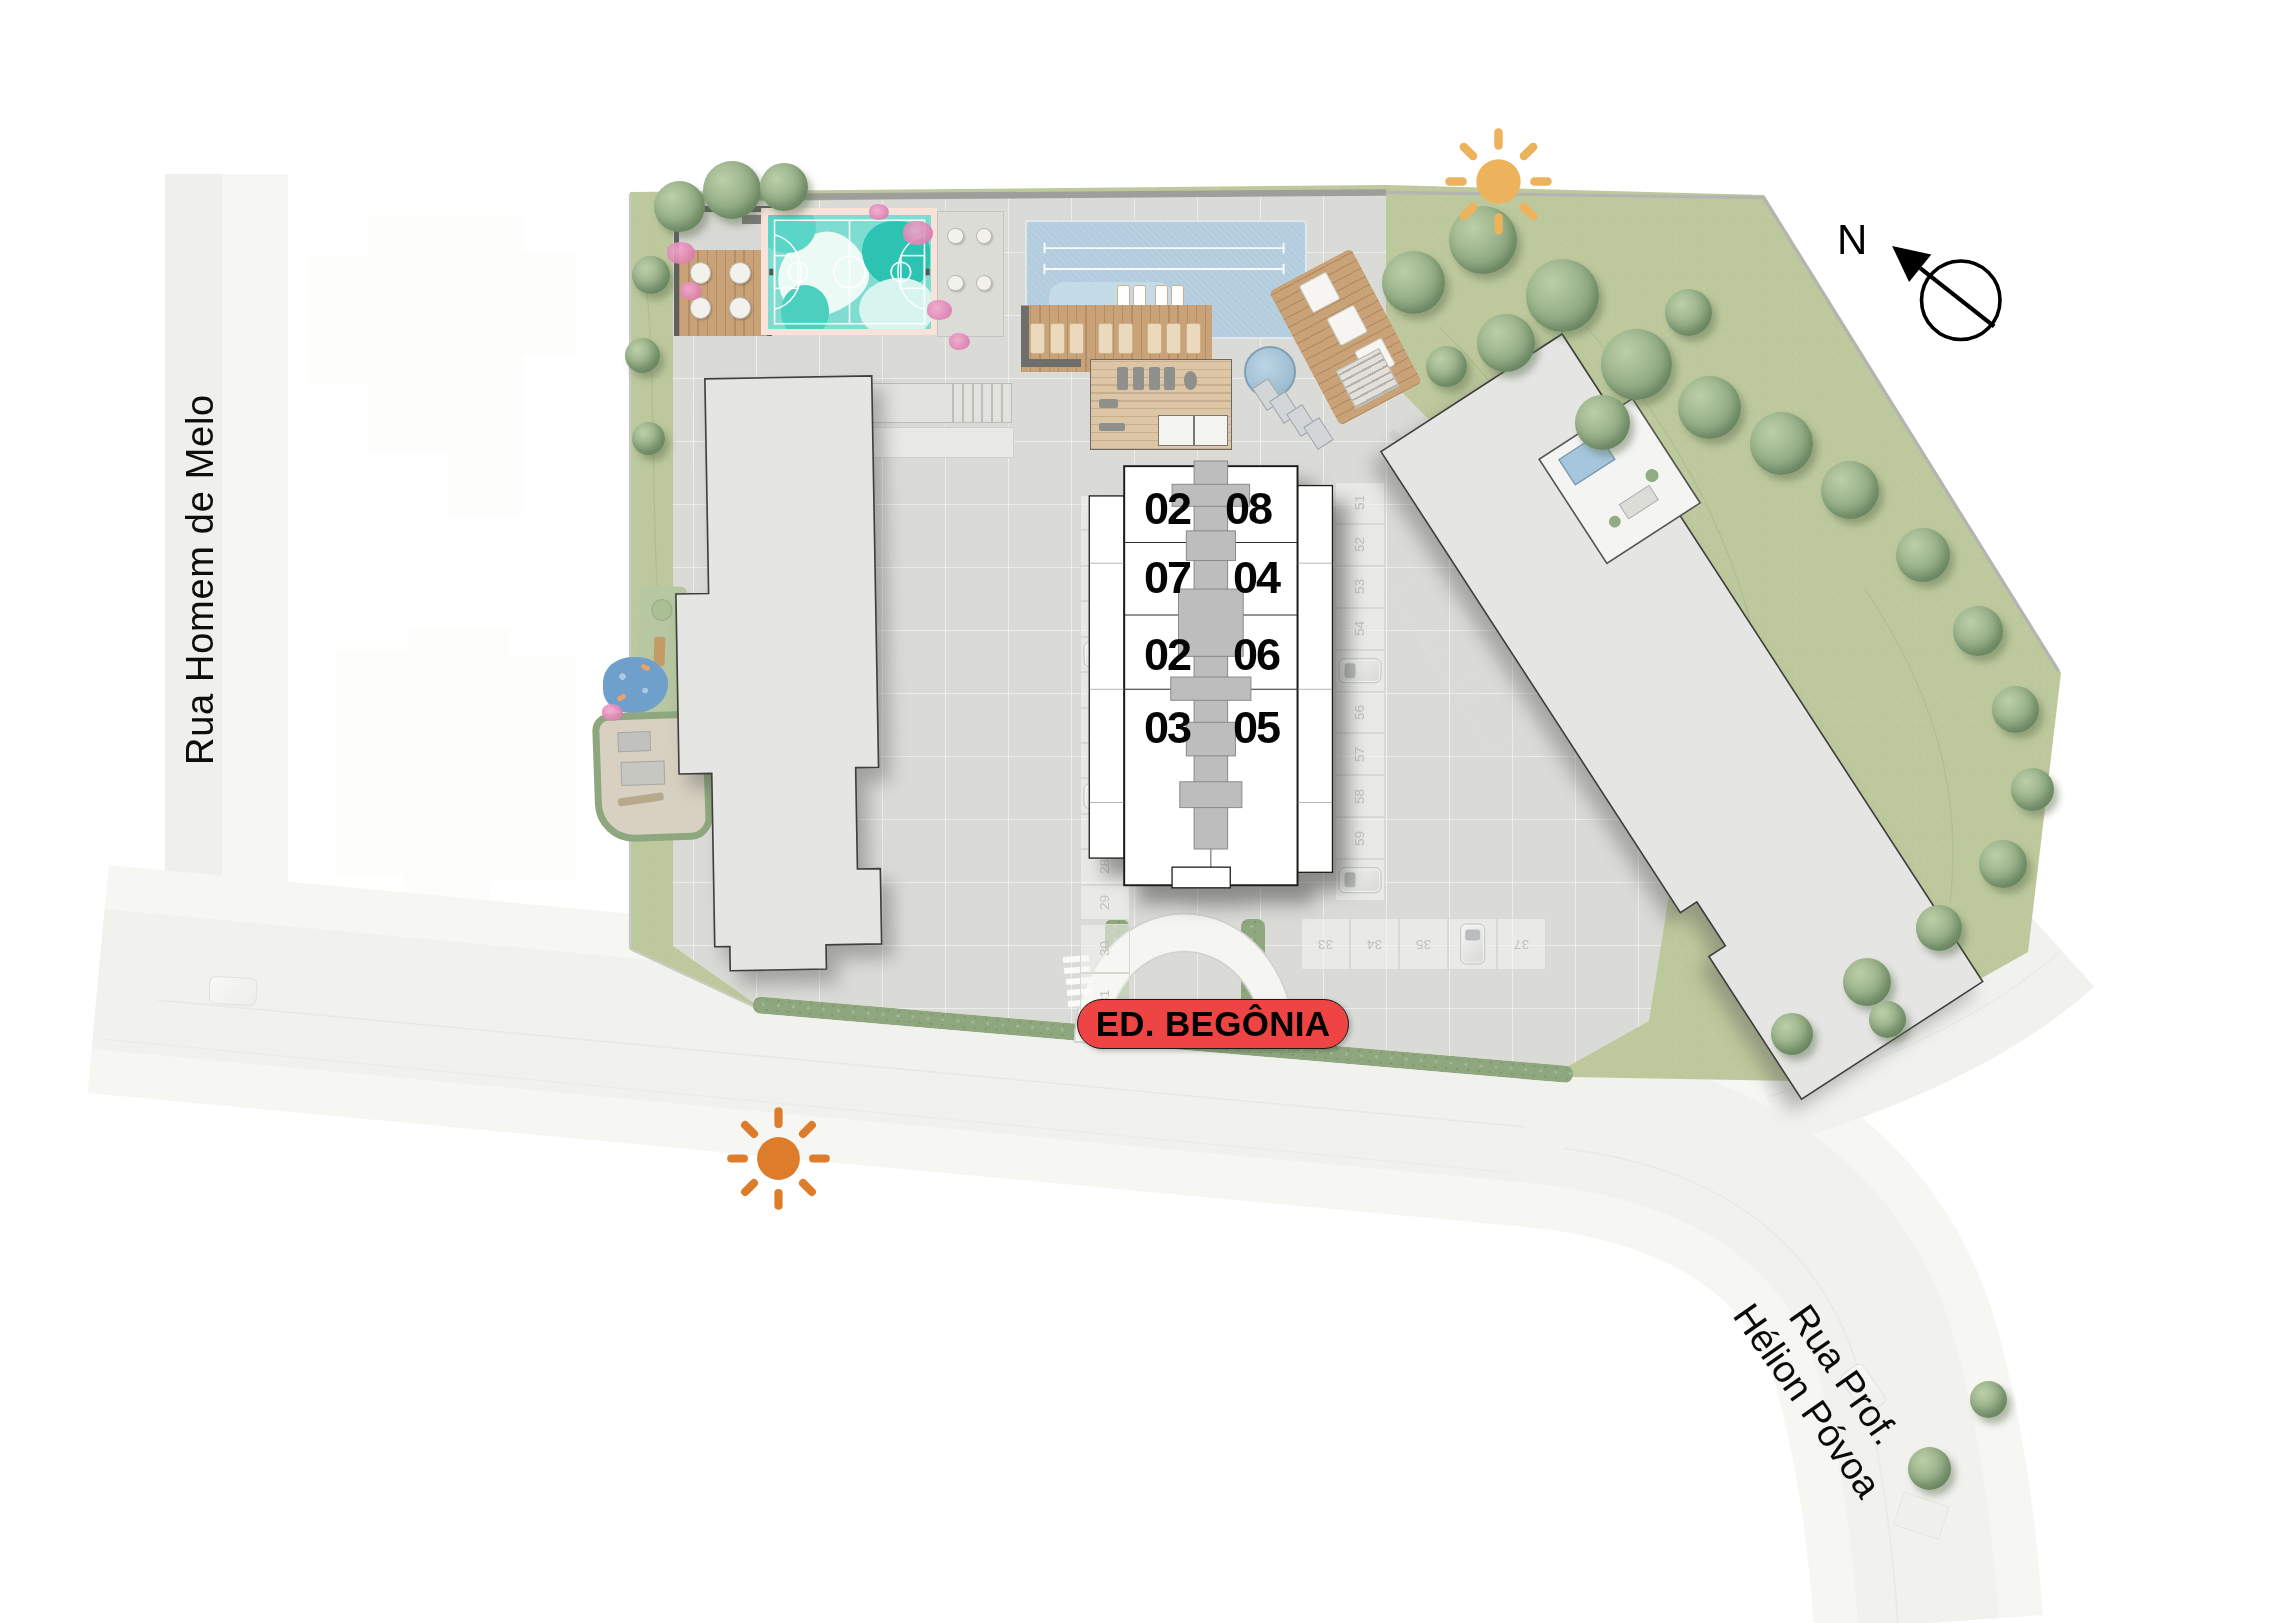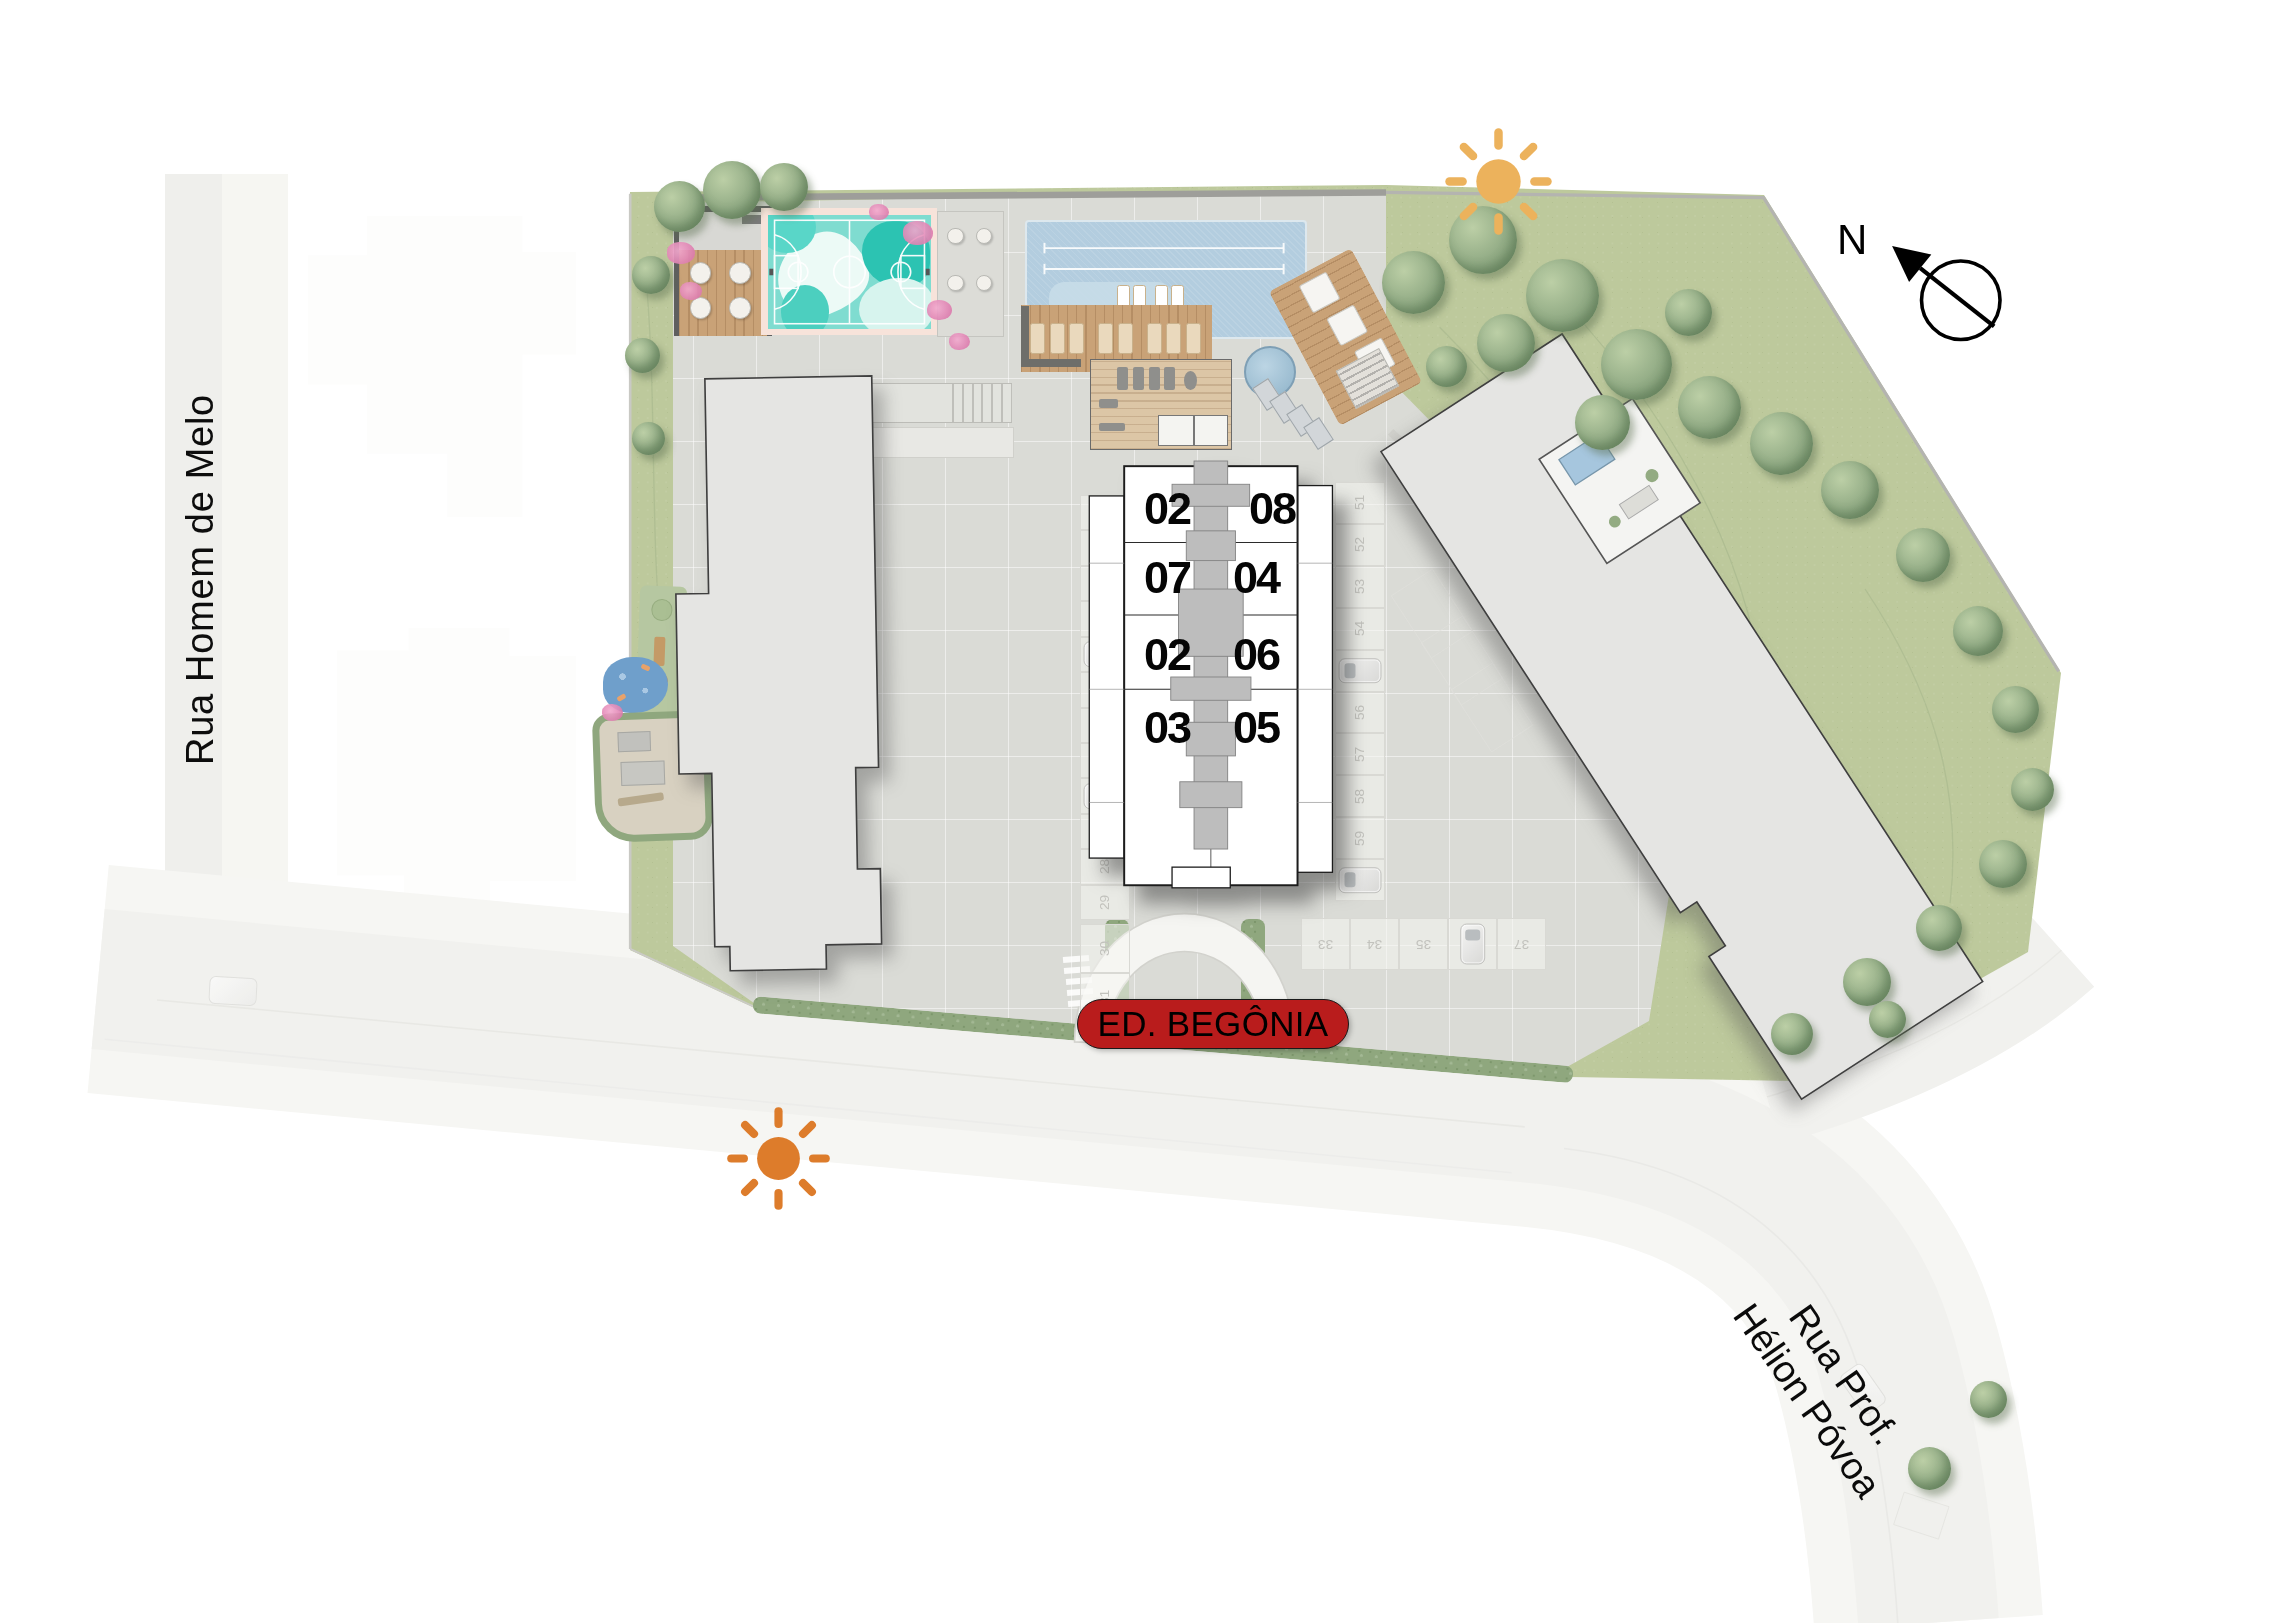--- a/index.html
+++ b/index.html
@@ -83,23 +83,23 @@
   .prow .car::after{left:18%;top:12%;width:64%;height:28%}
   .caronroad{position:absolute;width:46px;height:26px;border-radius:6.5px;border:1px solid #dededb;
     background:linear-gradient(135deg,#fbfbfa,#ececea);opacity:.85}
   .aslot{position:absolute;width:48px;height:73px;border:1px solid #e0e0db;opacity:.7;transform:rotate(-33deg)}
 
   
   #keyplan{left:1088px;top:461px;width:247px;height:432px;
     filter:drop-shadow(15.7px 17px 9.2px rgba(60,60,60,.5))}
   .unit{position:absolute;transform:translate(-50%,-50%);font-size:45px;font-weight:bold;
     letter-spacing:-2px;color:#050505}
-  #pill{left:1077px;top:999px;width:270px;height:48px;background:#b91c1c;border:1.6px solid #1a1a1a;
+  #pill{left:1077px;top:999px;width:270px;height:48px;background:#ef4444;border:1.6px solid #1a1a1a;
     border-radius:26px;display:flex;align-items:center;justify-content:center;
-    font-size:35px;font-weight:normal;letter-spacing:0.3px;color:#000;
+    font-size:35px;font-weight:bold;letter-spacing:0.3px;color:#000;
     filter:drop-shadow(2px 2.6px 2.6px rgba(0,0,0,.25))}
 
   #compass-n{left:1837px;top:216px;font-size:42px;color:#000}
   .sun{position:absolute}
 
   .crosswalk{position:absolute;width:26px;height:5.9px;background:#fff;opacity:.85;transform:rotate(-4deg)}
   .wallpiece{position:absolute;background:#6e6e6a}
 </style>
 </head>
 <body>
@@ -466,21 +466,21 @@
         <rect x="128" y="28" width="120" height="34"></rect>
         <rect x="150" y="100" width="76" height="46"></rect>
         <rect x="138" y="190" width="100" height="104"></rect>
         <rect x="126" y="326" width="124" height="36"></rect>
         <rect x="150" y="396" width="76" height="52"></rect>
         <rect x="140" y="488" width="96" height="40"></rect>
       </g>
       <rect x="128" y="620" width="90" height="32" fill="#fff" stroke="#1c1c1c" stroke-width="2"></rect>
     </svg>
     <div class="unit" style="left:79px;top:48px">02</div>
-    <div class="unit" style="left:184px;top:48px">08</div>
+    <div class="unit" style="left:160px;top:48px">08</div>
     <div class="unit" style="left:79px;top:117px">07</div>
     <div class="unit" style="left:168px;top:117px">04</div>
     <div class="unit" style="left:79px;top:194px">02</div>
     <div class="unit" style="left:168px;top:194px">06</div>
     <div class="unit" style="left:79px;top:267px">03</div>
     <div class="unit" style="left:168px;top:267px">05</div>
   </div>
 
   <div class="abs" id="pill">ED. BEGÔNIA</div>
 

